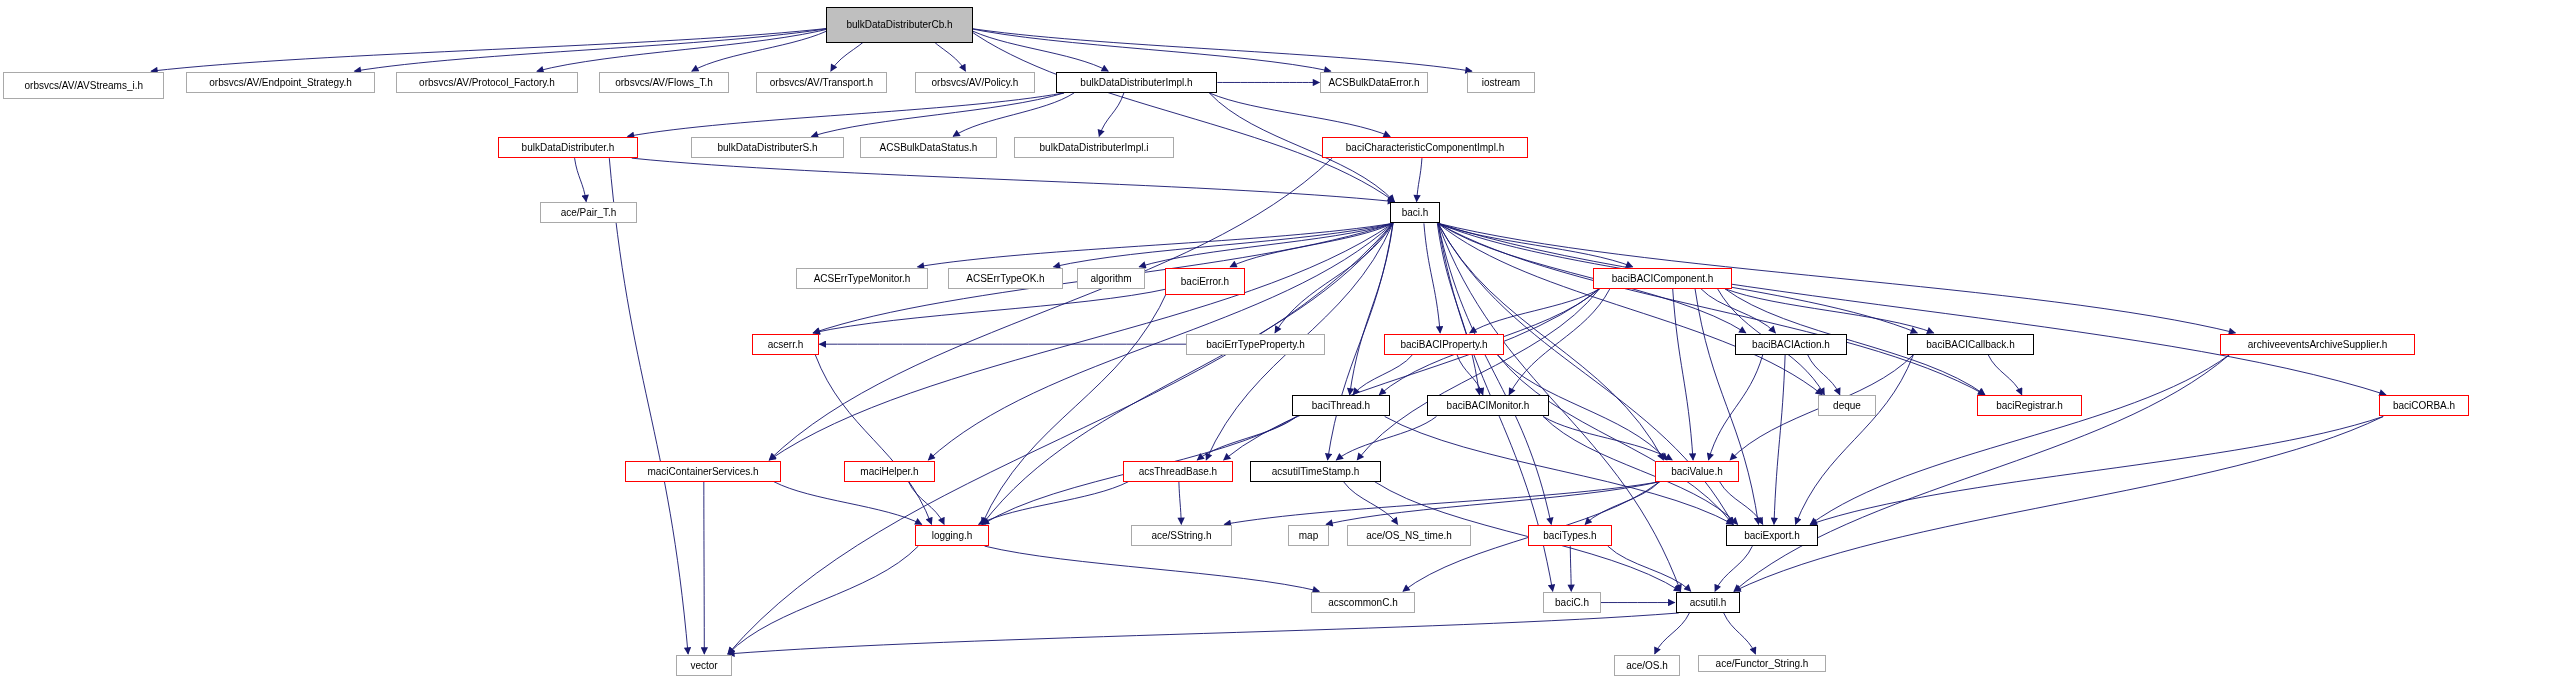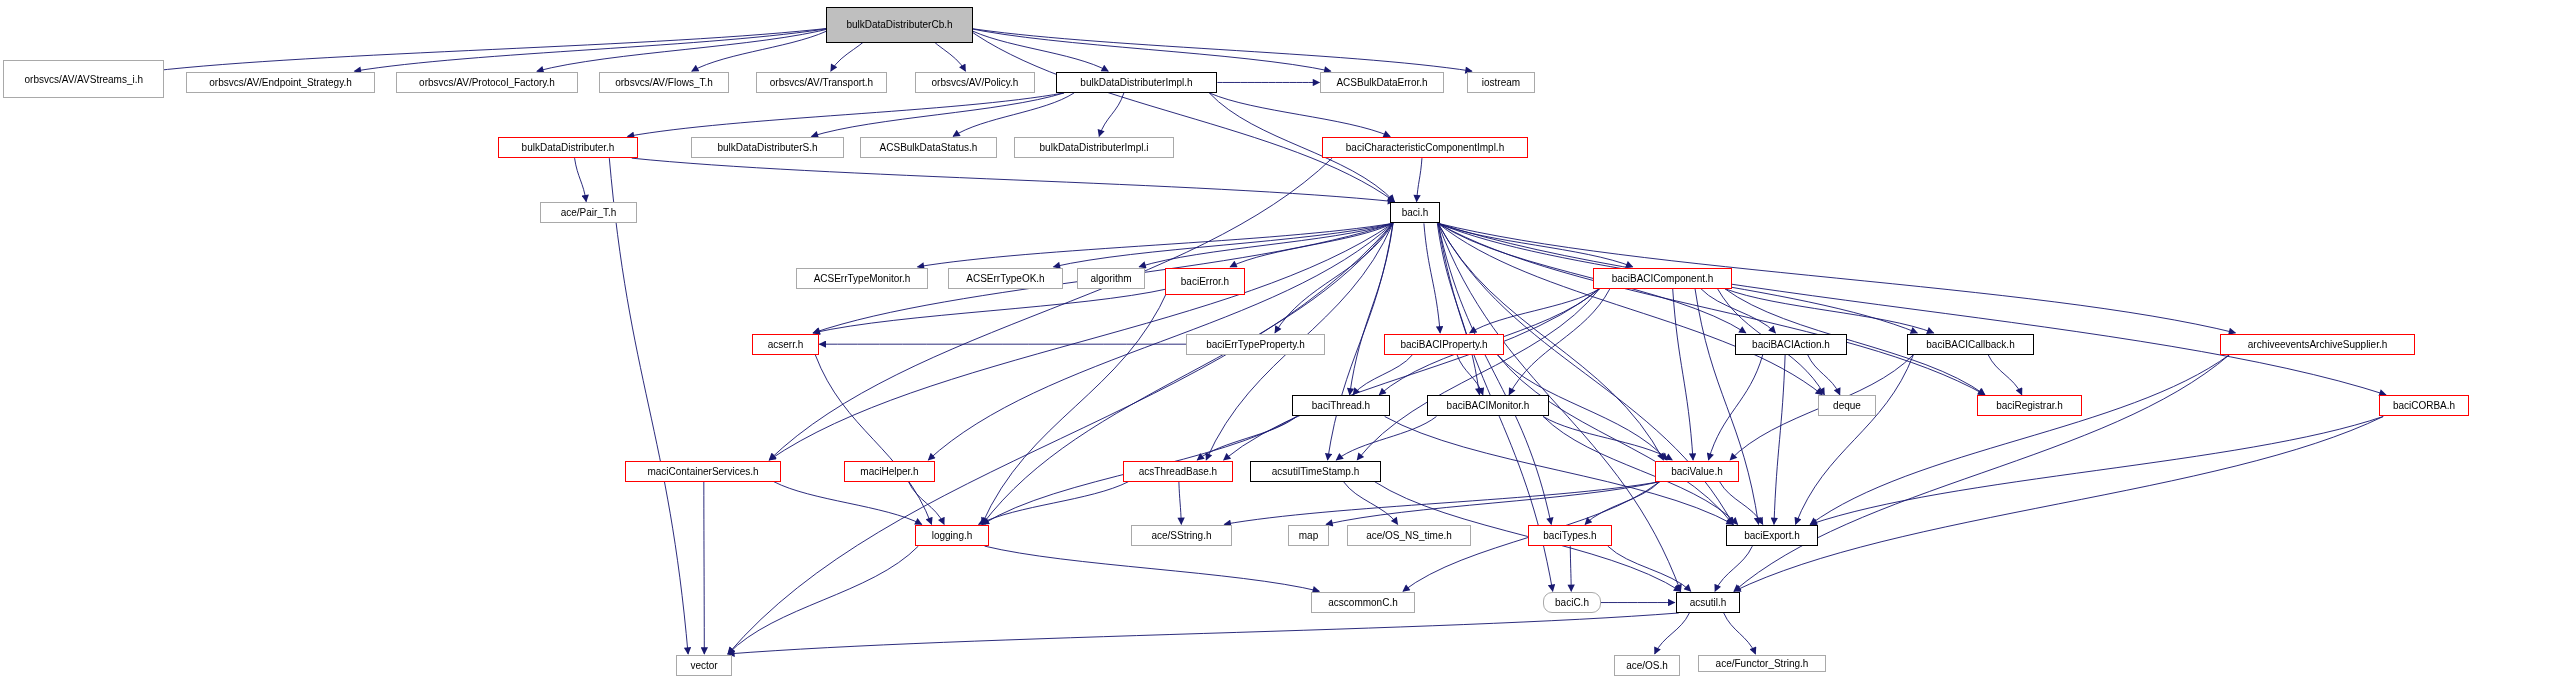--- a/index.html
+++ b/index.html
@@ -126,28 +126,28 @@
         <path d="M2061.65,733 C2071.1475,755.05 2090.1425,759.95 2099.64,782" fill="none" stroke="#191970" stroke-width="1.1" marker-end="url(#arrow)"></path>
         <path d="M2007.8,733 C1723.51,755.05 1154.93,759.95 870.64,782" fill="none" stroke="#191970" stroke-width="1.1" marker-end="url(#arrow)"></path>
         <path d="M2666.65,424 C2518.4675,551.35 2222.1025,579.65 2073.92,707" fill="none" stroke="#191970" stroke-width="1.1" marker-end="url(#arrow)"></path>
         <path d="M2666.65,424 C2541.2875,515.35 2290.5625,535.65 2165.2,627" fill="none" stroke="#191970" stroke-width="1.1" marker-end="url(#arrow)"></path>
         <path d="M2850.4,498 C2656.28,592.05 2268.04,612.95 2073.92,707" fill="none" stroke="#191970" stroke-width="1.1" marker-end="url(#arrow)"></path>
         <path d="M2850.4,498 C2679.1,556.05 2336.5,568.95 2165.2,627" fill="none" stroke="#191970" stroke-width="1.1" marker-end="url(#arrow)"></path>
       </g>
   </svg>
   <div id="nodes">
       <div class="node b-black root" style="left: 826px; top: 6.7px; width: 147px; height: 36px;">bulkDataDistributerCb.h</div>
-      <div class="node b-gray" style="left: 3.3px; top: 60px; width: 161px; height: 38px;">orbsvcs/AV/AVStreams_i.h</div>
+      <div class="node b-gray" style="left: 3.3px; top: 72px; width: 161px; height: 27px;">orbsvcs/AV/AVStreams_i.h</div>
       <div class="node b-gray" style="left: 186px; top: 72px; width: 189px; height: 21px;">orbsvcs/AV/Endpoint_Strategy.h</div>
       <div class="node b-gray" style="left: 396px; top: 72px; width: 182px; height: 21px;">orbsvcs/AV/Protocol_Factory.h</div>
       <div class="node b-gray" style="left: 599px; top: 72px; width: 130px; height: 21px;">orbsvcs/AV/Flows_T.h</div>
       <div class="node b-gray" style="left: 756px; top: 72px; width: 131px; height: 21px;">orbsvcs/AV/Transport.h</div>
       <div class="node b-gray" style="left: 915px; top: 72px; width: 120px; height: 21px;">orbsvcs/AV/Policy.h</div>
       <div class="node b-black" style="left: 1056px; top: 72px; width: 161px; height: 21px;">bulkDataDistributerImpl.h</div>
-      <div class="node b-gray" style="left: 1320px; top: 72px; width: 124px; height: 21px;">ACSBulkDataError.h</div>
+      <div class="node b-gray" style="left: 1320px; top: 72px; width: 108px; height: 21px;">ACSBulkDataError.h</div>
       <div class="node b-gray" style="left: 1467px; top: 72px; width: 68px; height: 21px;">iostream</div>
       <div class="node b-red" style="left: 498px; top: 137px; width: 140px; height: 21px;">bulkDataDistributer.h</div>
       <div class="node b-gray" style="left: 691px; top: 137px; width: 153px; height: 21px;">bulkDataDistributerS.h</div>
       <div class="node b-gray" style="left: 860px; top: 137px; width: 137px; height: 21px;">ACSBulkDataStatus.h</div>
       <div class="node b-gray" style="left: 1014px; top: 137px; width: 160px; height: 21px;">bulkDataDistributerImpl.i</div>
       <div class="node b-red" style="left: 1322px; top: 137px; width: 206px; height: 21px;">baciCharacteristicComponentImpl.h</div>
       <div class="node b-gray" style="left: 540px; top: 202px; width: 97px; height: 21px;">ace/Pair_T.h</div>
       <div class="node b-black" style="left: 1390px; top: 202px; width: 50px; height: 21px;">baci.h</div>
       <div class="node b-gray" style="left: 796px; top: 268px; width: 132px; height: 21px;">ACSErrTypeMonitor.h</div>
       <div class="node b-gray" style="left: 948px; top: 268px; width: 115px; height: 21px;">ACSErrTypeOK.h</div>
@@ -170,20 +170,20 @@
       <div class="node b-red" style="left: 1123px; top: 461px; width: 110px; height: 21px;">acsThreadBase.h</div>
       <div class="node b-black" style="left: 1250px; top: 461px; width: 131px; height: 21px;">acsutilTimeStamp.h</div>
       <div class="node b-red" style="left: 1655px; top: 461px; width: 84px; height: 21px;">baciValue.h</div>
       <div class="node b-red" style="left: 915px; top: 525px; width: 74px; height: 21px;">logging.h</div>
       <div class="node b-gray" style="left: 1131px; top: 525px; width: 101px; height: 21px;">ace/SString.h</div>
       <div class="node b-gray" style="left: 1288px; top: 525px; width: 41px; height: 21px;">map</div>
       <div class="node b-gray" style="left: 1347px; top: 525px; width: 124px; height: 21px;">ace/OS_NS_time.h</div>
       <div class="node b-red" style="left: 1528px; top: 525px; width: 84px; height: 21px;">baciTypes.h</div>
       <div class="node b-black" style="left: 1726px; top: 525px; width: 92px; height: 21px;">baciExport.h</div>
       <div class="node b-gray" style="left: 1311px; top: 592px; width: 104px; height: 21px;">acscommonC.h</div>
-      <div class="node b-gray" style="left: 1543px; top: 592px; width: 58px; height: 21px; border-radius: 9px;">baciC.h</div>
+      <div class="node b-gray" style="left: 1543px; top: 592px; width: 58px; height: 21px;">baciC.h</div>
       <div class="node b-black" style="left: 1676px; top: 592px; width: 64px; height: 21px;">acsutil.h</div>
       <div class="node b-gray" style="left: 676px; top: 655px; width: 56px; height: 21px;">vector</div>
       <div class="node b-gray" style="left: 1614px; top: 655px; width: 66px; height: 21px;">ace/OS.h</div>
       <div class="node b-gray" style="left: 1698px; top: 655px; width: 128px; height: 17px;">ace/Functor_String.h</div>
     </div>
 </div>
 
 
 </body></html>

